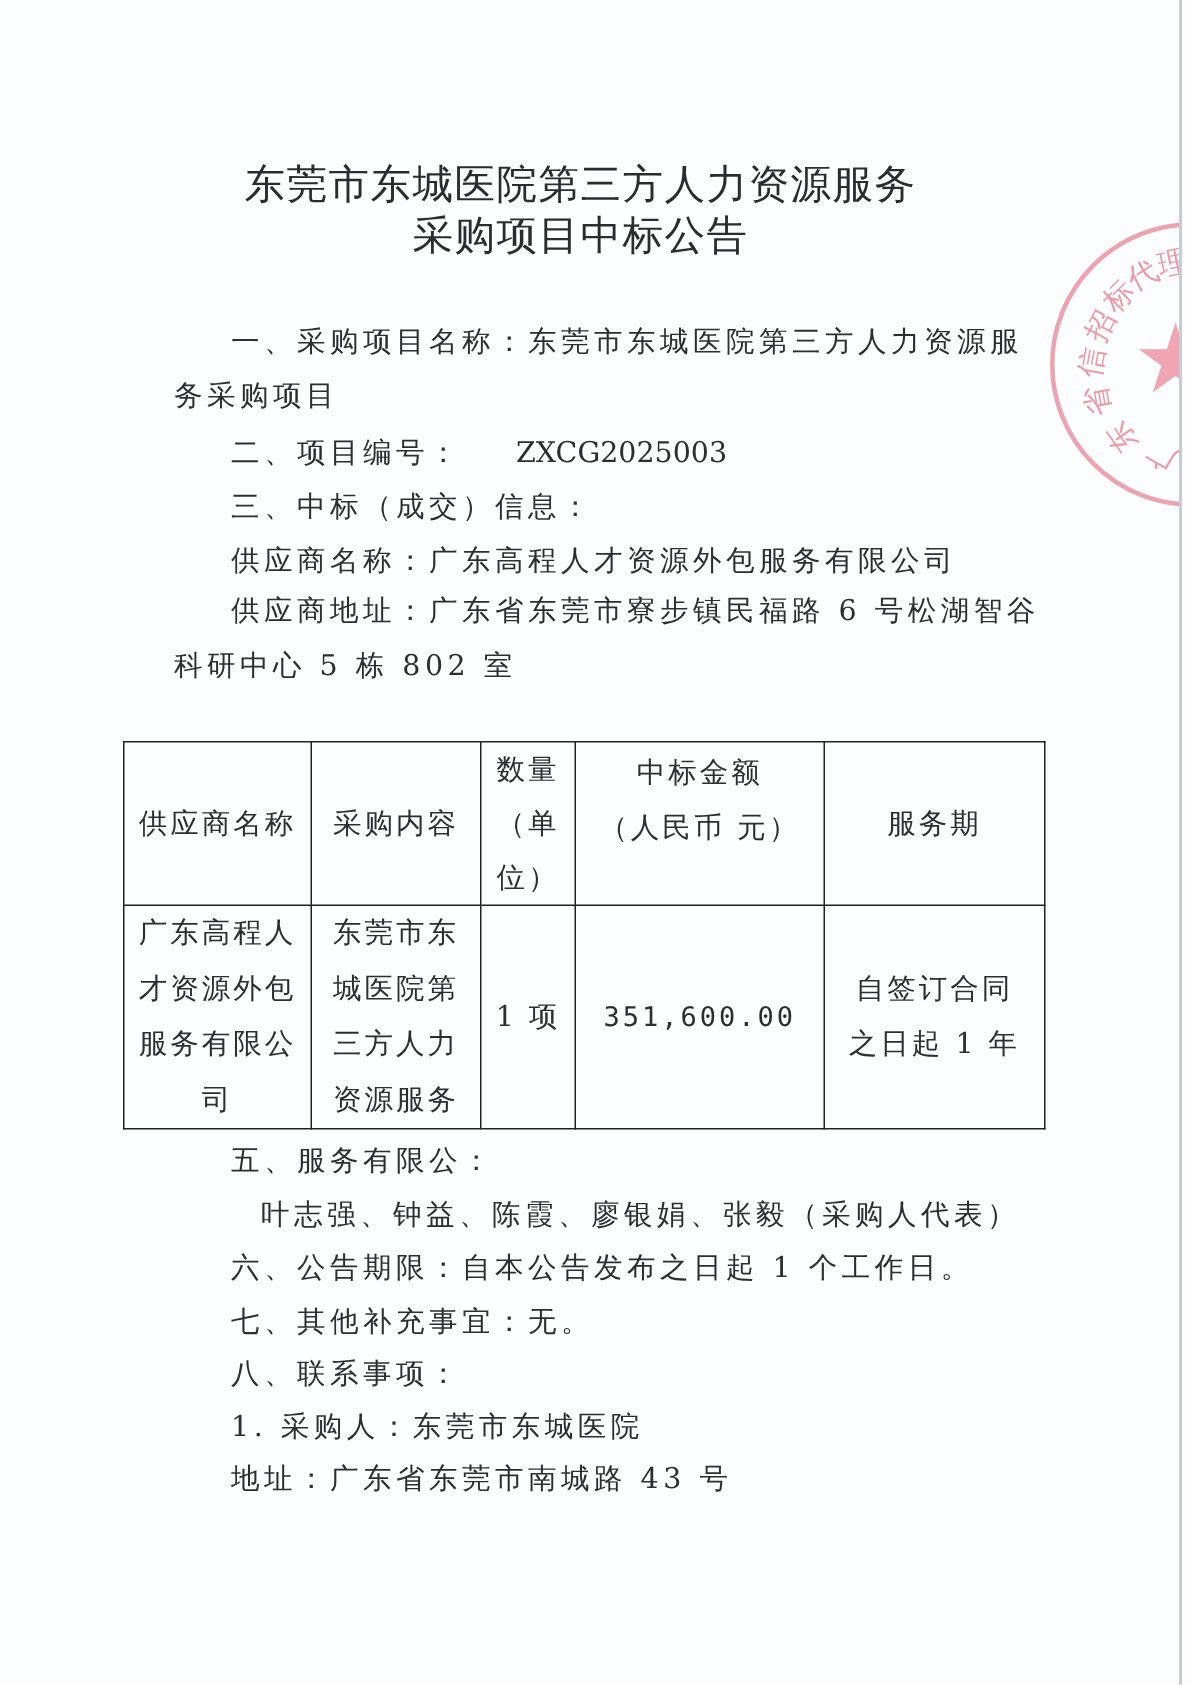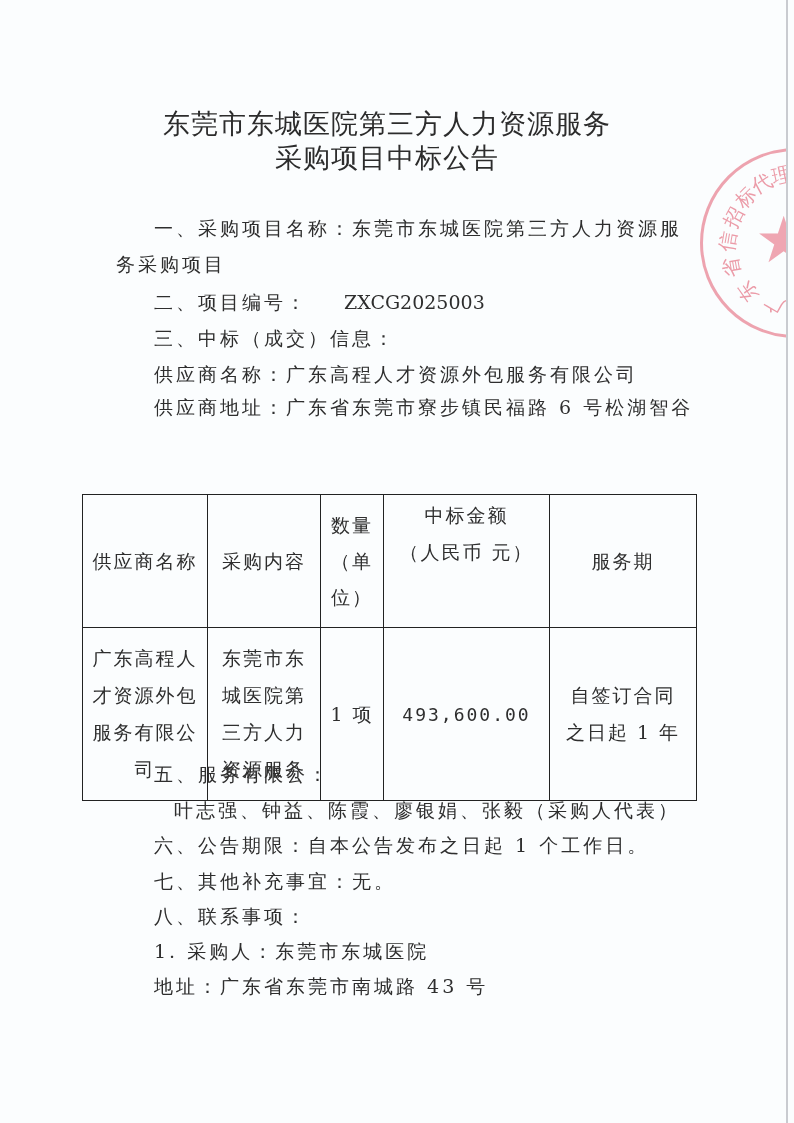--- a/index.html
+++ b/index.html
@@ -59,21 +59,21 @@
       table-layout: fixed;
       width: 614px;
       font-size: 19px;
       color: #2e2e2e;
     }
     table.bid td, table.bid th {
       border: 1.5px solid #222;
       text-align: center;
       vertical-align: middle;
       font-weight: normal;
-      padding: 12px 4px;
+      padding: 0 4px;
       line-height: 37px;
       letter-spacing: 2px;
     }
     table.bid tr.head { height: 109px; }
     table.bid tr.body { height: 144px; }
     table.bid .qty-head { line-height: 36px; }
     table.bid .amount { letter-spacing: 2px; font-family: "DejaVu Sans Mono", "Liberation Mono", monospace; font-size: 18px; }
     .cell-line { display: block; }
 
     .stamp {
@@ -144,20 +144,21 @@
 
   <div class="para indent" style="top:325px;">三、中标（成交）信息：</div>
 
   <div class="para indent" style="top:361px;">
     <span>供应商名称：</span><span>广东高程人才资源外包服务有限公司</span>
   </div>
 
   <div class="para indent" style="top:394px;">
     <span>供应商地址：</span><span>广东省东莞市寮步镇民福路 6 号松湖智谷</span>
   </div>
+  <div class="para flush" style="top:431px;">科研中心 5 栋 802 室</div>
 
 
   <table class="bid">
     <colgroup>
       <col style="width:125px">
       <col style="width:113px">
       <col style="width:63px">
       <col style="width:166px">
       <col style="width:147px">
     </colgroup>
@@ -183,21 +184,21 @@
         <span class="cell-line">服务有限公</span>
         <span class="cell-line">司</span>
       </td>
       <td>
         <span class="cell-line">东莞市东</span>
         <span class="cell-line">城医院第</span>
         <span class="cell-line">三方人力</span>
         <span class="cell-line">资源服务</span>
       </td>
       <td>1 项</td>
-      <td class="amount">493,600.00</td>
+      <td class="amount">351,600.00</td>
       <td>
         <span class="cell-line">自签订合同</span>
         <span class="cell-line">之日起 1 年</span>
       </td>
     </tr>
   </tbody>
     </table>
 
   <div class="para indent" style="top:761px;">五、服务有限公：</div>
   <div class="para indent" style="top:797px;margin-left:20px;">叶志强、钟益、陈霞、廖银娟、张毅（采购人代表）</div>

